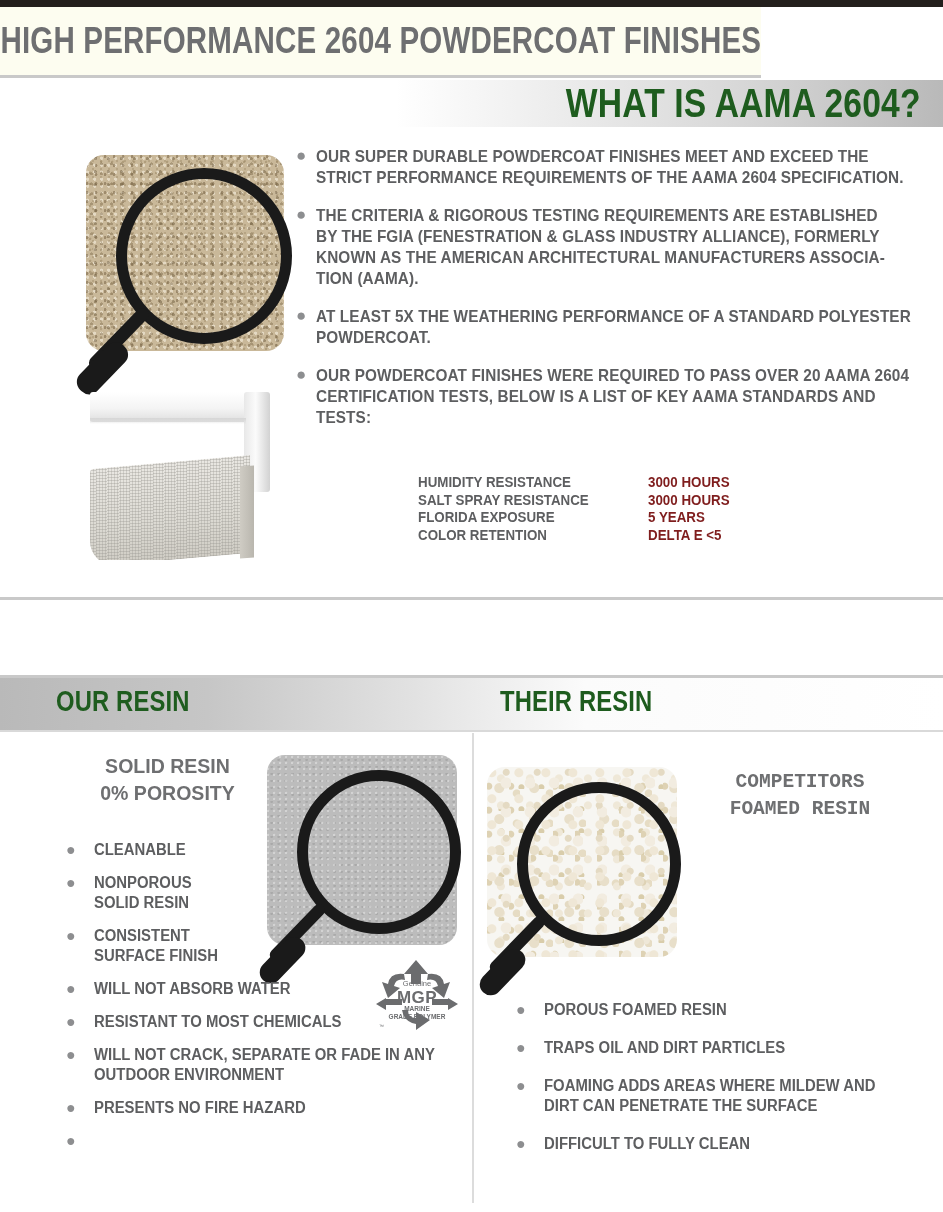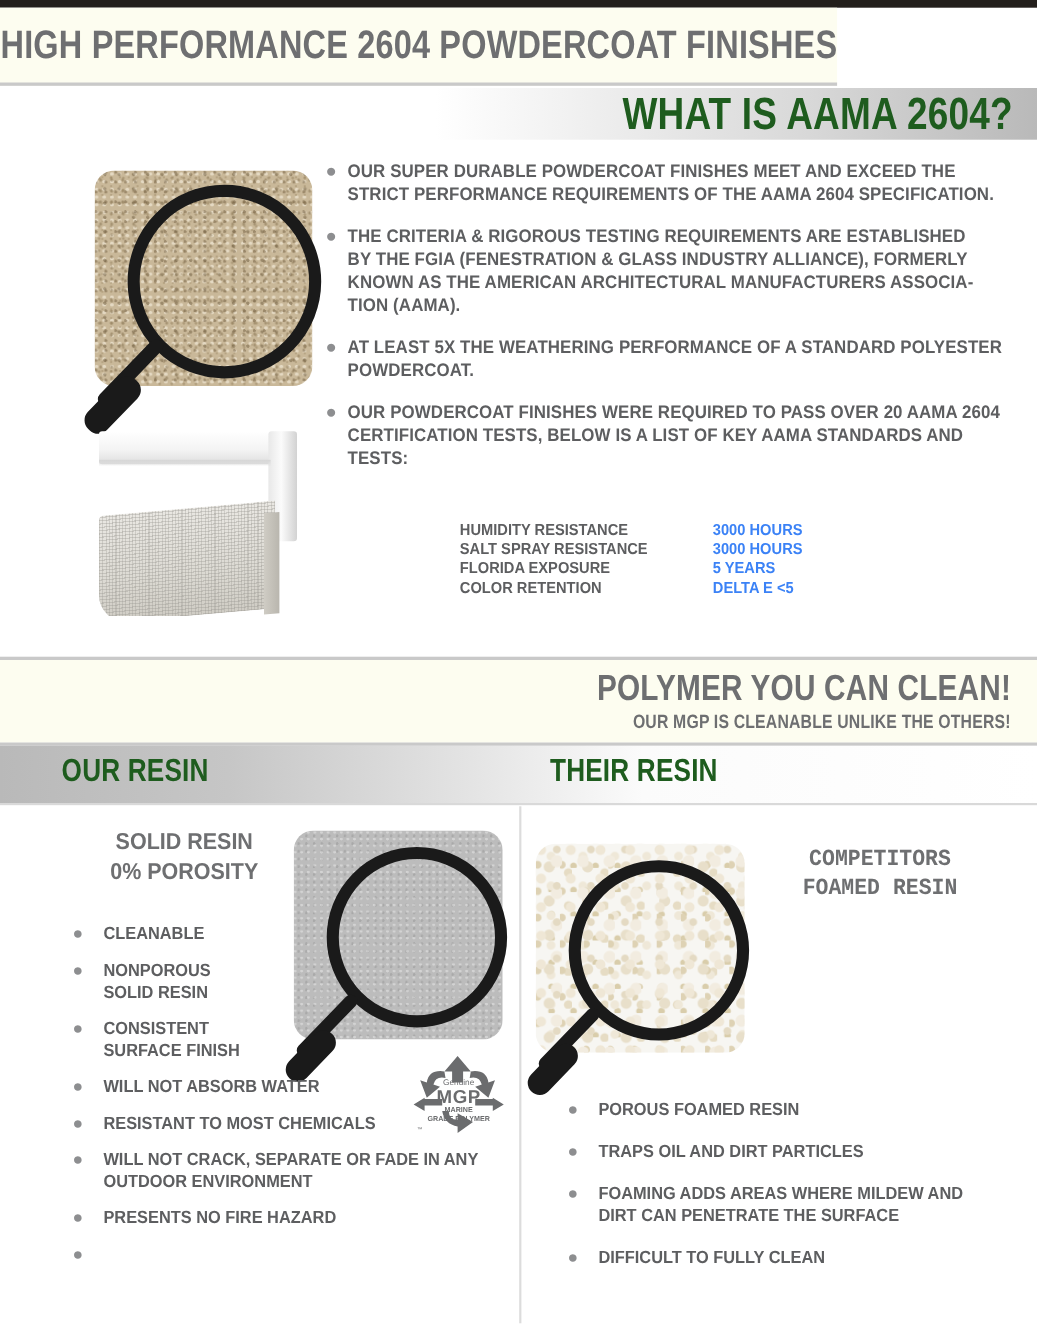--- a/index.html
+++ b/index.html
@@ -56,21 +56,21 @@
     flex:0 0 auto;width:20px;color:#8d8e90;font-size:17px;line-height:20px;
     text-align:left;padding-left:4px;
   }
   .b-txt{font-size:16.5px;font-weight:bold;color:#5d5e60;line-height:21px;letter-spacing:.1px;}
   .b-txt .ln{display:block;transform:scaleX(.93);transform-origin:left center;white-space:nowrap;}
 
   
   .spec{position:absolute;left:418px;top:474px;}
   .spec-row{display:flex;line-height:17.5px;}
   .spec-k{width:230px;font-size:14.5px;font-weight:bold;color:#5d5e60;}
-  .spec-v{font-size:14.5px;font-weight:bold;color:#3b82f6;text-align:center;}
+  .spec-v{font-size:14.5px;font-weight:bold;color:#7f1d1d;text-align:center;}
   .spec-k span,.spec-v span{display:block;transform:scaleX(.92);transform-origin:left center;white-space:nowrap;}
 
   
   .swatch{position:absolute;border-radius:18px;overflow:hidden;}
   .tan-swatch{
     background:
       radial-gradient(circle at 12% 18%,rgba(120,100,70,.55) 0 1.2px,transparent 1.6px),
       radial-gradient(circle at 38% 62%,rgba(150,130,95,.5) 0 1.1px,transparent 1.5px),
       radial-gradient(circle at 72% 28%,rgba(110,92,62,.5) 0 1.3px,transparent 1.7px),
       radial-gradient(circle at 88% 78%,rgba(160,140,105,.45) 0 1px,transparent 1.4px),
@@ -278,24 +278,20 @@
           <span>COLOR RETENTION</span>
         </div>
       <div class="spec-v">
           <span>DELTA E &lt;5</span>
         </div>
     </div>
   </div>
 
   <div class="rule" style="top:597px;"></div>
 
-  <div class="poly-band">
-    <span class="p1"><span class="cond cond-r">POLYMER YOU CAN CLEAN!</span></span>
-    <span class="p2"><span class="cond cond-r">OUR MGP IS CLEANABLE UNLIKE THE OTHERS!</span></span>
-  </div>
   <div class="rule" style="top:675px;"></div>
 
   <div class="resin-band">
     <span class="r1"><span class="cond">OUR RESIN</span></span>
     <span class="r2"><span class="cond">THEIR RESIN</span></span>
   </div>
   <div class="rule" style="top:730px;height:2px;background:#d9d9d9;"></div>
   <div class="vdiv"></div>
 
   <div class="col-head" style="left:60px;top:752px;width:215px;">

